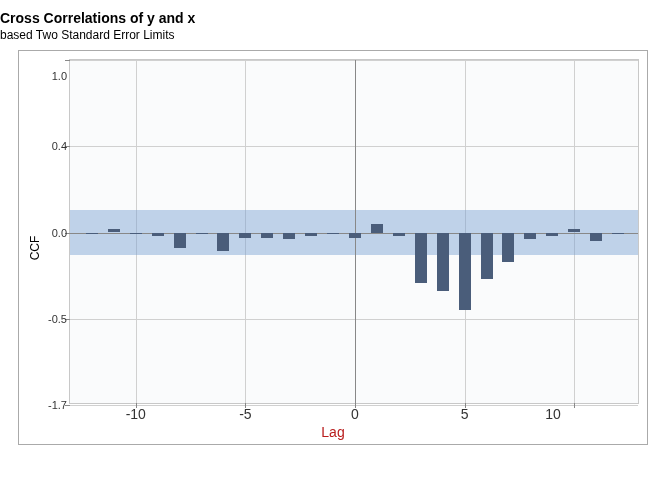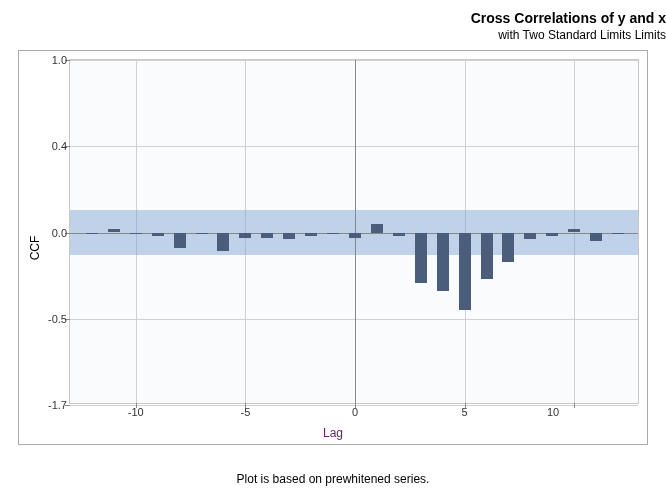--- a/index.html
+++ b/index.html
@@ -8,21 +8,21 @@
     font-family: Arial, sans-serif;
     background: #fff;
   }
   .chart-container {
     width: 666px;
     height: 500px;
     position: relative;
     box-sizing: border-box;
   }
   .title-block {
-    text-align: right;
+    text-align: left;
     padding-top: 10px;
   }
   .chart-title {
     font-size: 14px;
     font-weight: bold;
     color: #000;
   }
   .chart-subtitle {
     font-size: 12px;
     color: #000;
@@ -53,37 +53,37 @@
     transform: translateY(-50%) rotate(-90deg);
     transform-origin: center;
     font-size: 12px;
     color: #000;
   }
   .x-axis-label {
     position: absolute;
     bottom: 4px;
     left: 50%;
     transform: translateX(-50%);
-    font-size: 12px;
-    color: #701a75;
+    font-size: 14px;
+    color: #b91c1c;
     text-align: right;
   }
   .y-tick-label {
     position: absolute;
     right: calc(100% - 48px);
     font-size: 11px;
     color: #333;
     transform: translateY(-50%);
     text-align: right;
     width: 30px;
   }
   .x-tick-label {
     position: absolute;
     top: calc(100% - 38px);
-    font-size: 11px;
+    font-size: 14px;
     color: #333;
     transform: translateX(-50%);
     text-align: right;
   }
   .footnote {
     position: absolute;
     bottom: 14px;
     left: 50%;
     transform: translateX(-50%);
     font-size: 12px;
@@ -143,21 +143,21 @@
     width: 1px;
     background: #888;
   }
 </style>
 </head>
 <body>
 
 <div class="chart-container">
   <div class="title-block">
     <div class="chart-title">Cross Correlations of y and x</div>
-    <div class="chart-subtitle">with Two Standard Limits Limits</div>
+    <div class="chart-subtitle">based Two Standard Error Limits</div>
   </div>
 
   <div class="plot-outer">
     <div class="y-axis-label">CCF</div>
     <div class="x-axis-label">Lag</div>
 
     <div class="plot-inner" id="plot-inner">
         <div class="grid-line-h" style="top: 345px;"></div>
         <div class="tick-y" style="top: 345px;"></div>
         <div class="grid-line-h" style="top: 258.75px;"></div>
@@ -207,22 +207,21 @@
         <div class="bar" style="left: 526.154px; top: 172.5px; height: 8.625px;"></div>
         <div class="bar" style="left: 548.077px; top: 172.5px; height: 1.725px;"></div>
       </div>
 
     <div id="y-tick-labels"></div>
     <div id="x-tick-labels"></div>
   <div class="y-tick-label" style="top: 354px;">-1.7</div>
       <div class="y-tick-label" style="top: 267.75px;">-0.5</div>
       <div class="y-tick-label" style="top: 181.5px; text-align: right;">0.0</div>
       <div class="y-tick-label" style="top: 95.25px;">0.4</div>
-      <div class="y-tick-label" style="top: 9px;">1.0</div>
+      <div class="y-tick-label" style="top: 25px;">1.0</div>
       <div class="x-tick-label" style="left: 116.769px;">-10</div>
       <div class="x-tick-label" style="left: 226.385px;">-5</div>
       <div class="x-tick-label" style="left: 336px;">0</div>
       <div class="x-tick-label" style="left: 445.615px;">5</div>
       <div class="x-tick-label" style="left: 534px;">10</div>
     </div>
 
-  <div class="footnote">Plot is based on prewhitened series.</div>
 </div>
 
 </body></html>

